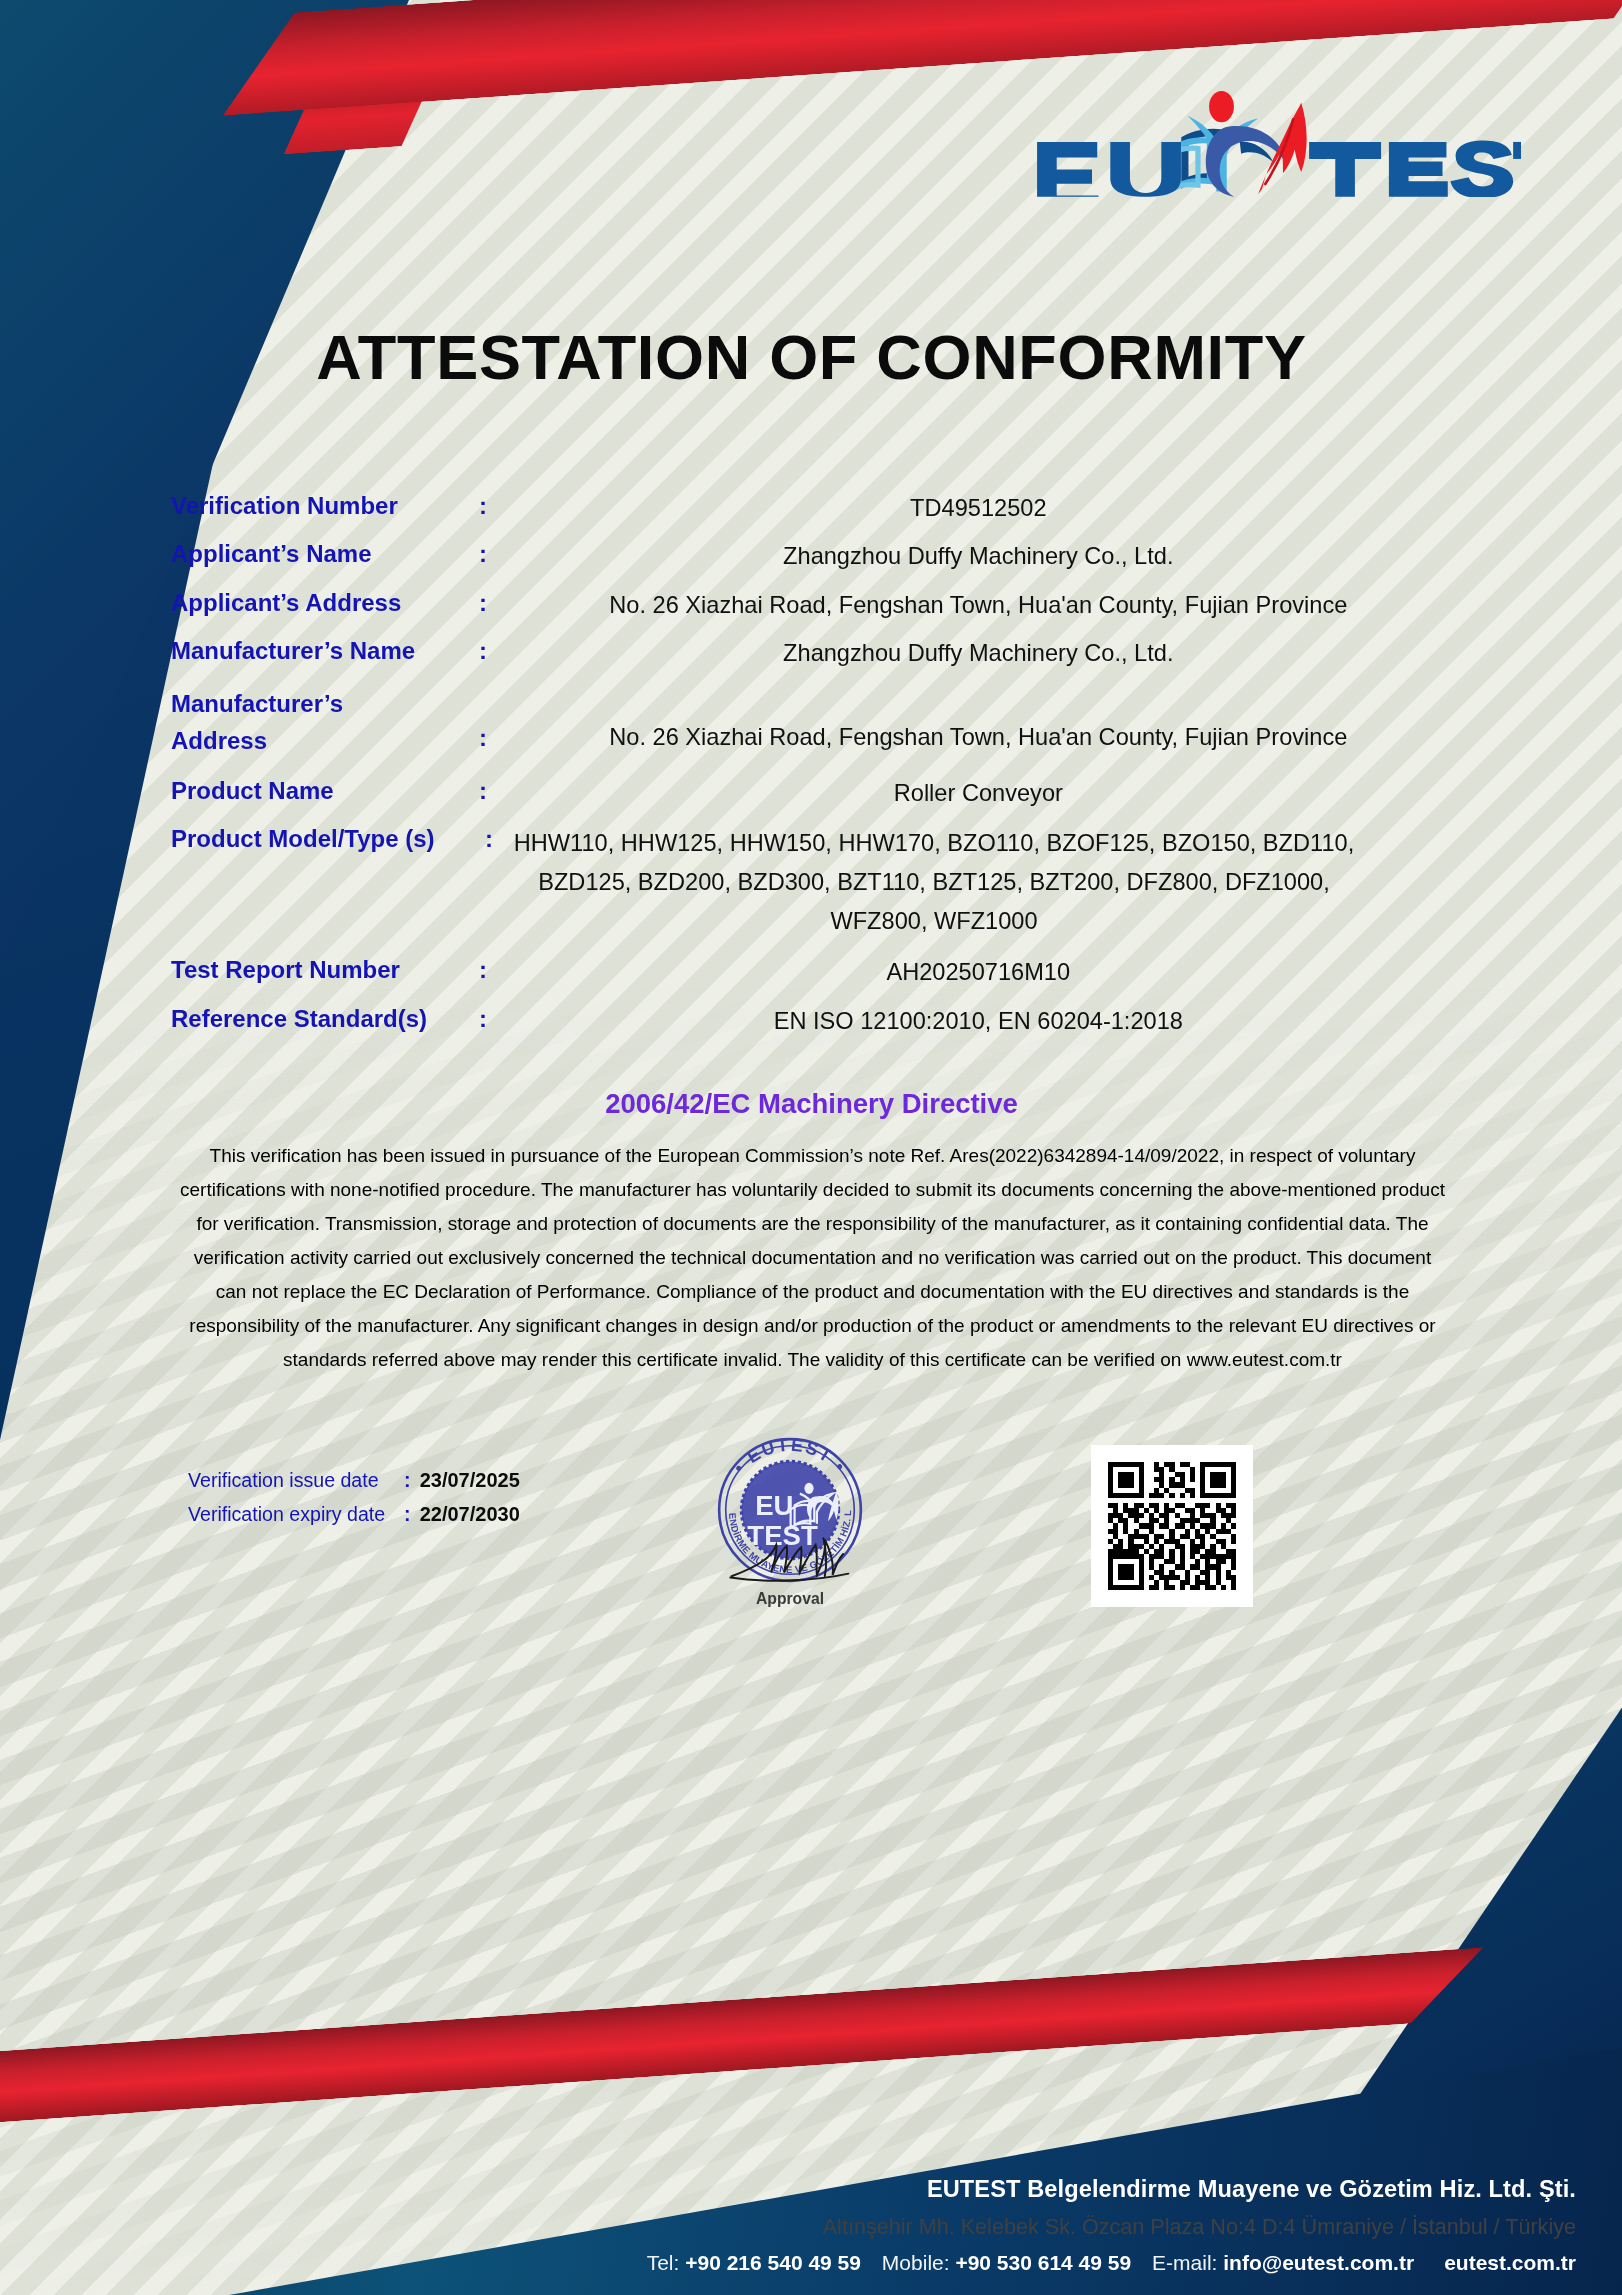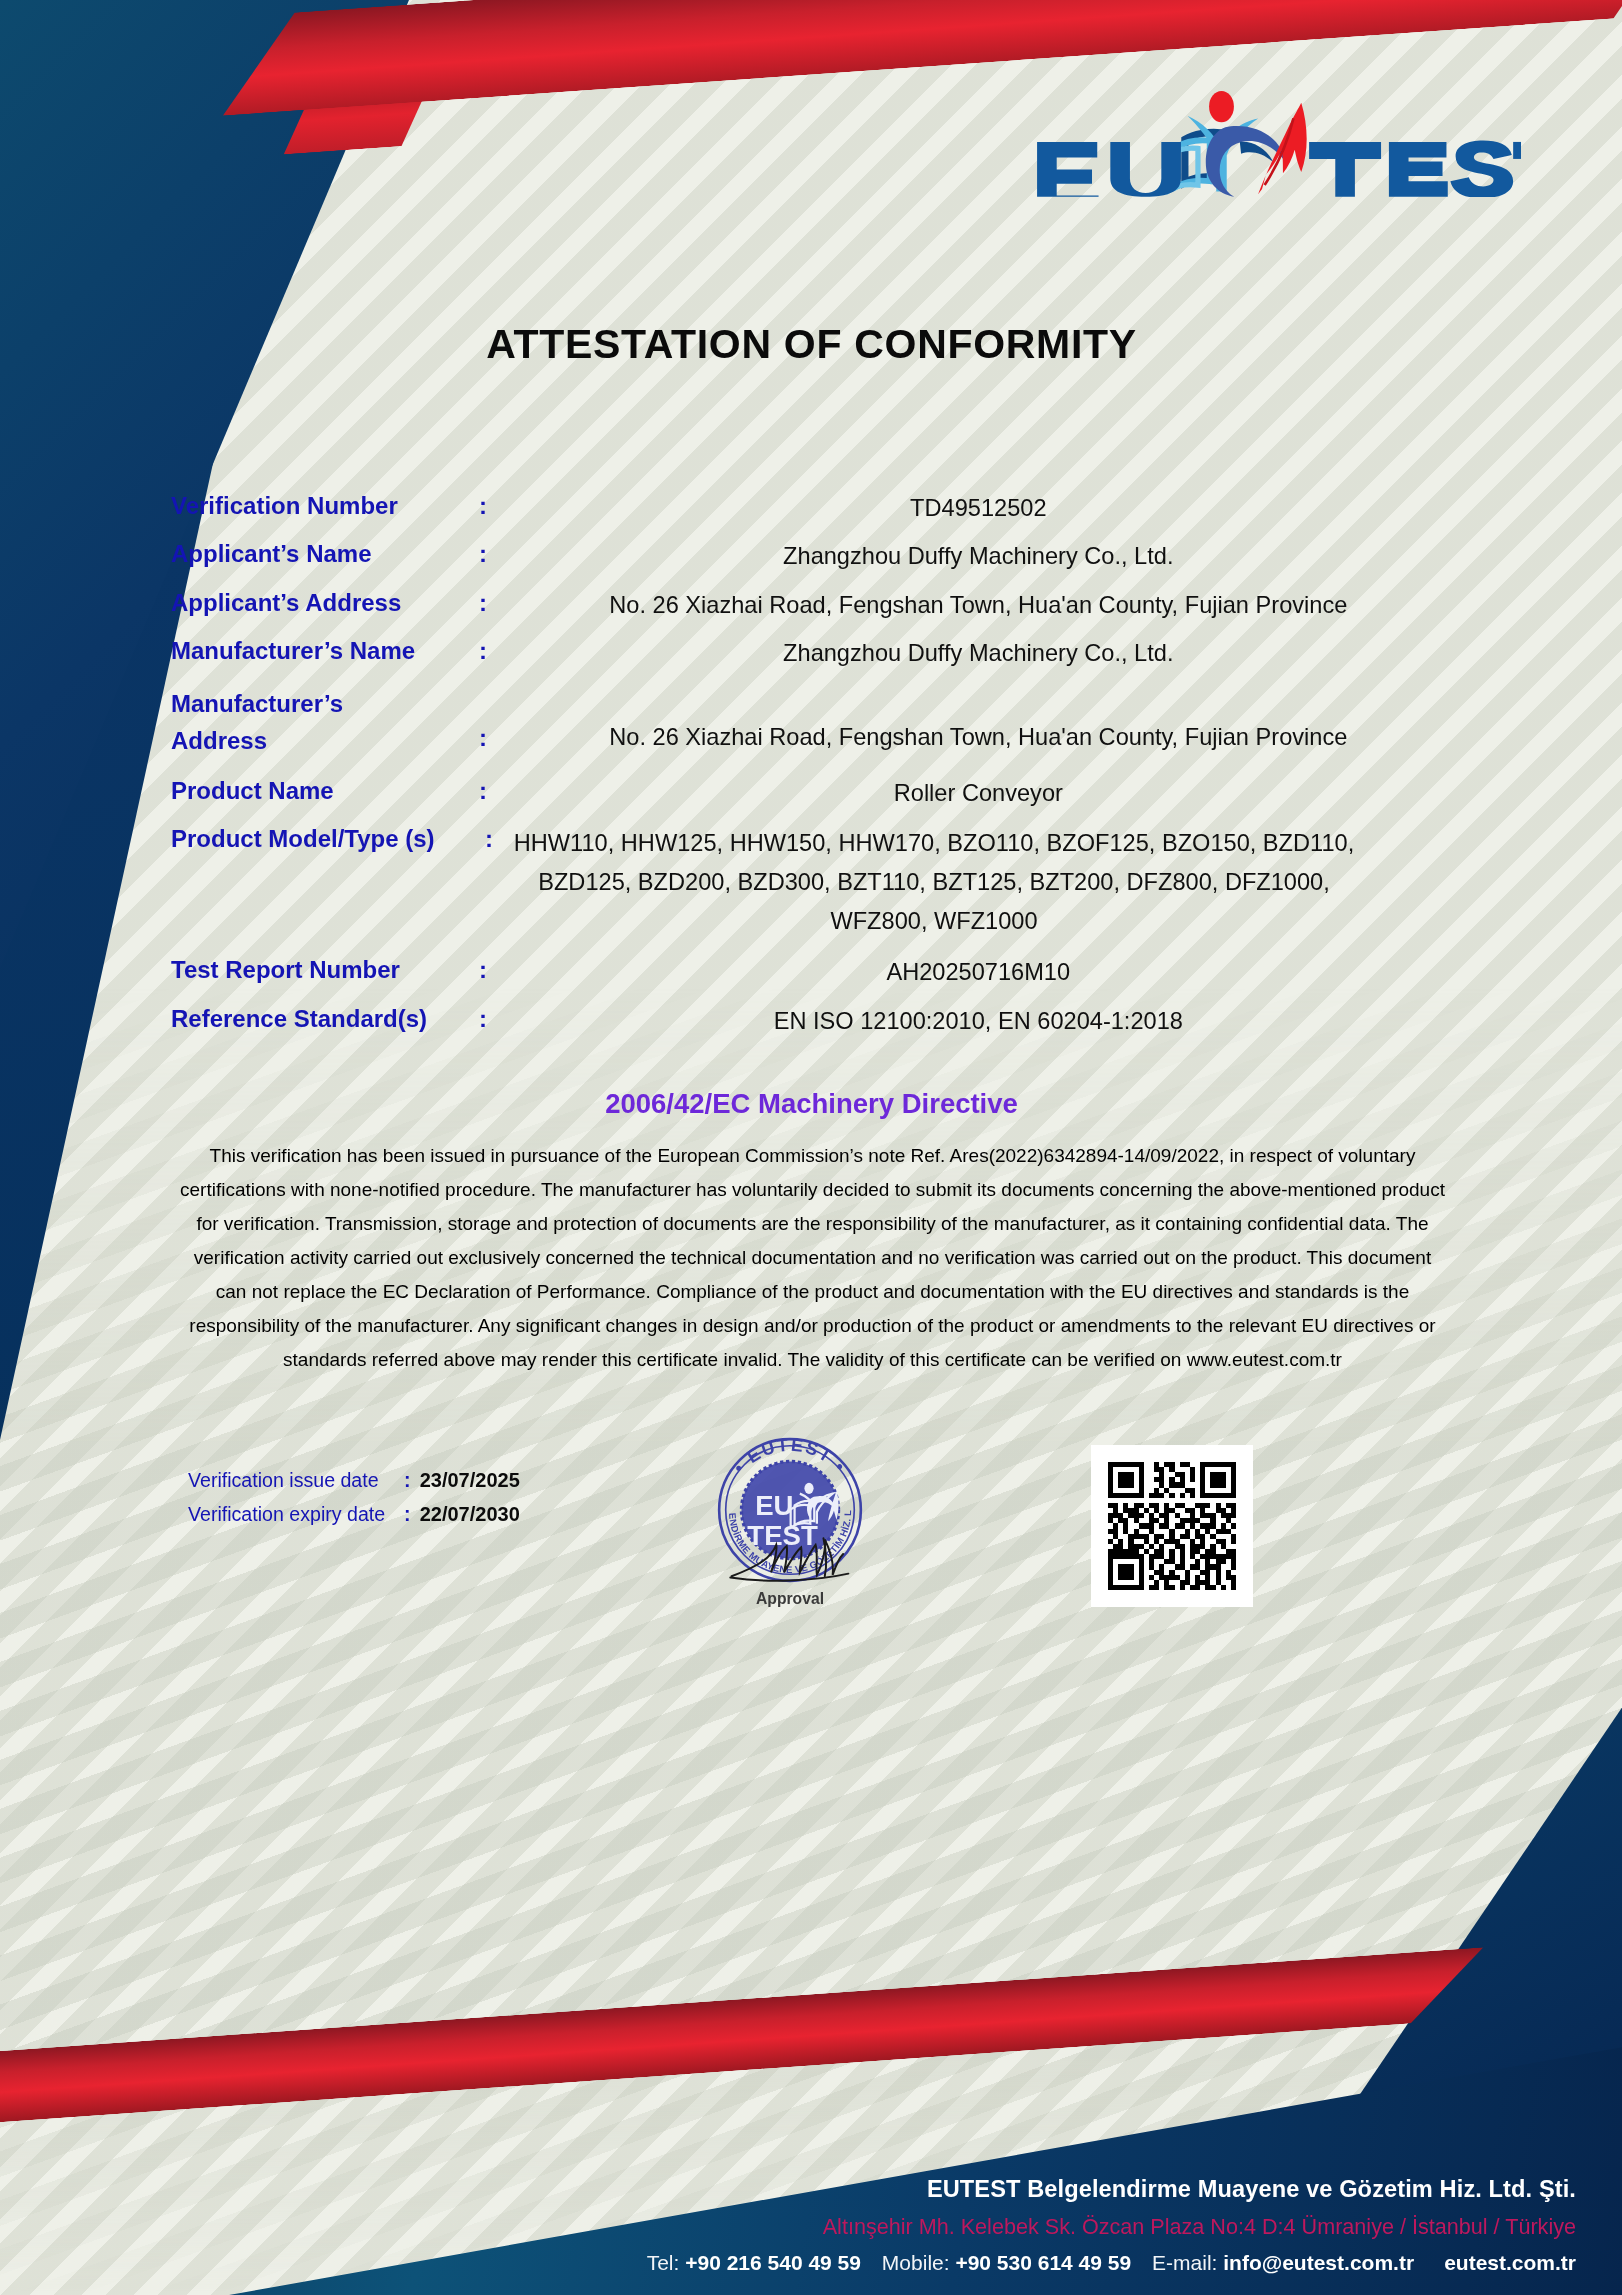--- a/index.html
+++ b/index.html
@@ -104,21 +104,21 @@
   
   .logo {
     position: absolute; left: 1024px; top: 79px;
     width: 497px; height: 118px;
   }
 
   
   .cert-title {
     position: absolute; left: 0; right: 0; top: 321px;
     text-align: center;
-    font-size: 41px;
+    font-size: 63px;
     font-weight: bold;
     letter-spacing: 0.7px;
     color: #0b0b0b;
     font-family: "Liberation Sans", sans-serif;
   }
 
   
   .fields {
     position: absolute;
     left: 171px;
@@ -249,21 +249,21 @@
   .footer-company {
     font-size: 23.6px;
     font-weight: bold;
     margin-bottom: 14.4px;
     letter-spacing: 0.1px;
   }
   .footer-address {
     font-size: 21.6px;
     font-weight: normal;
     margin-bottom: 14.4px;
-    color: #be185d;
+    color: #404040;
   }
   .footer-contact {
     font-size: 21px;
     color: #f2f5f8;
   }
   .footer-contact .b { font-weight: bold; color:#ffffff; }
   .footer-contact .sep { display:inline-block; width: 9.2px; }
 </style>
 </head>
 <body>

